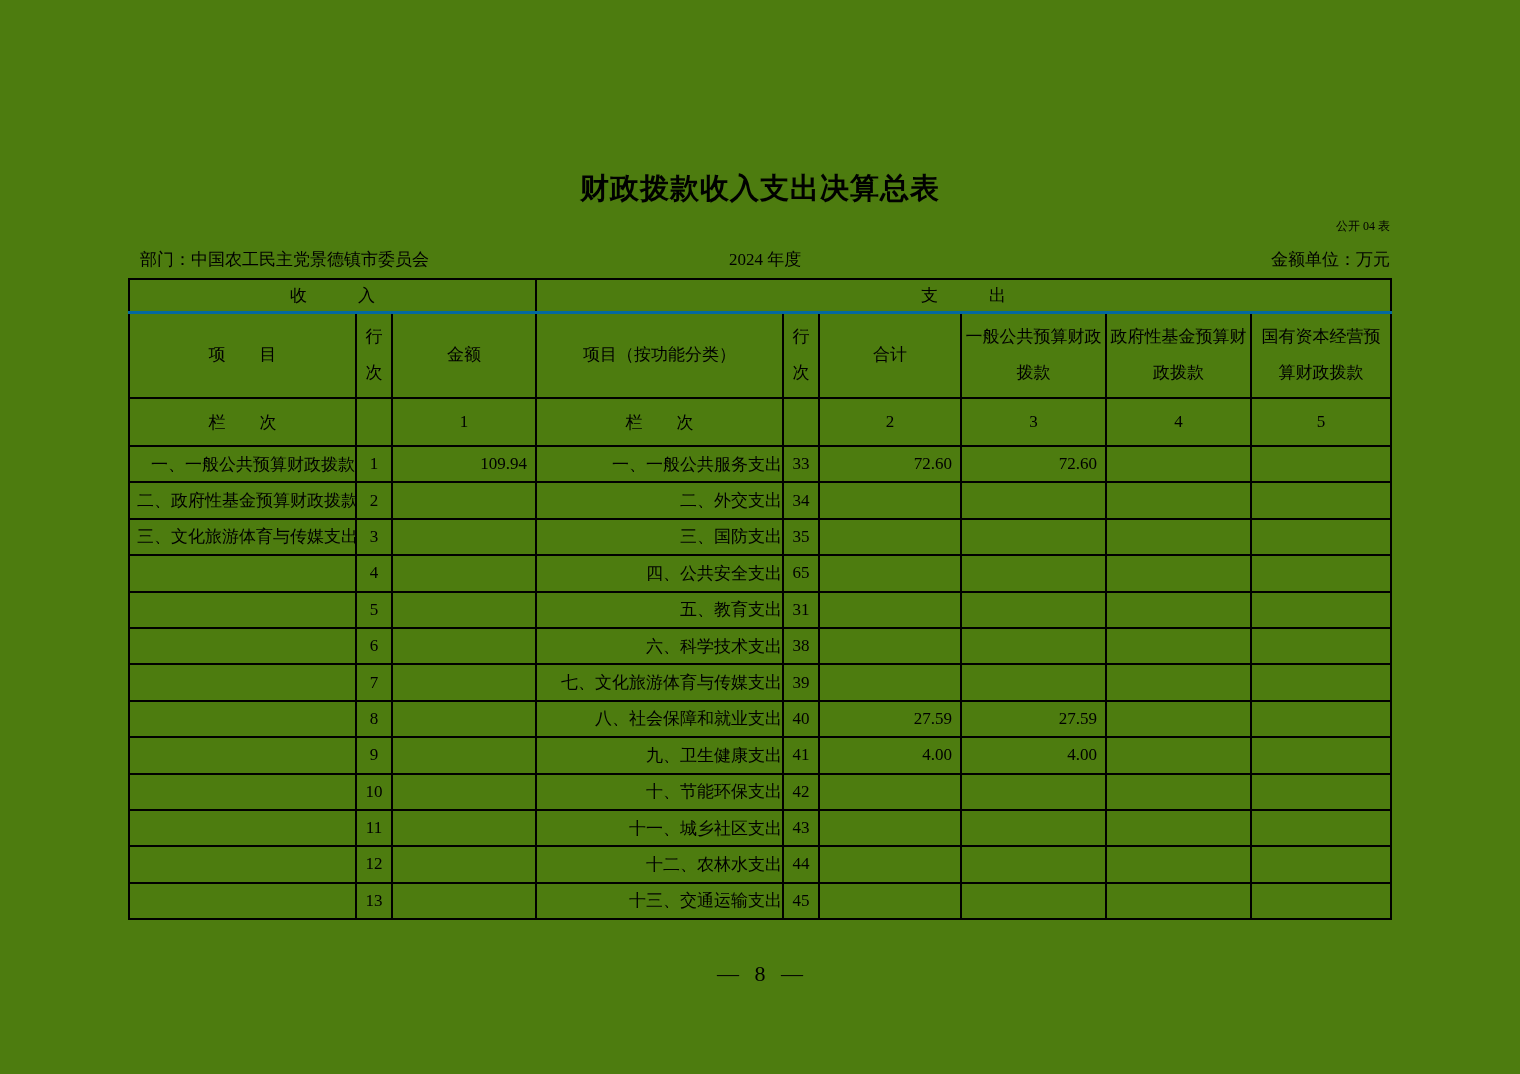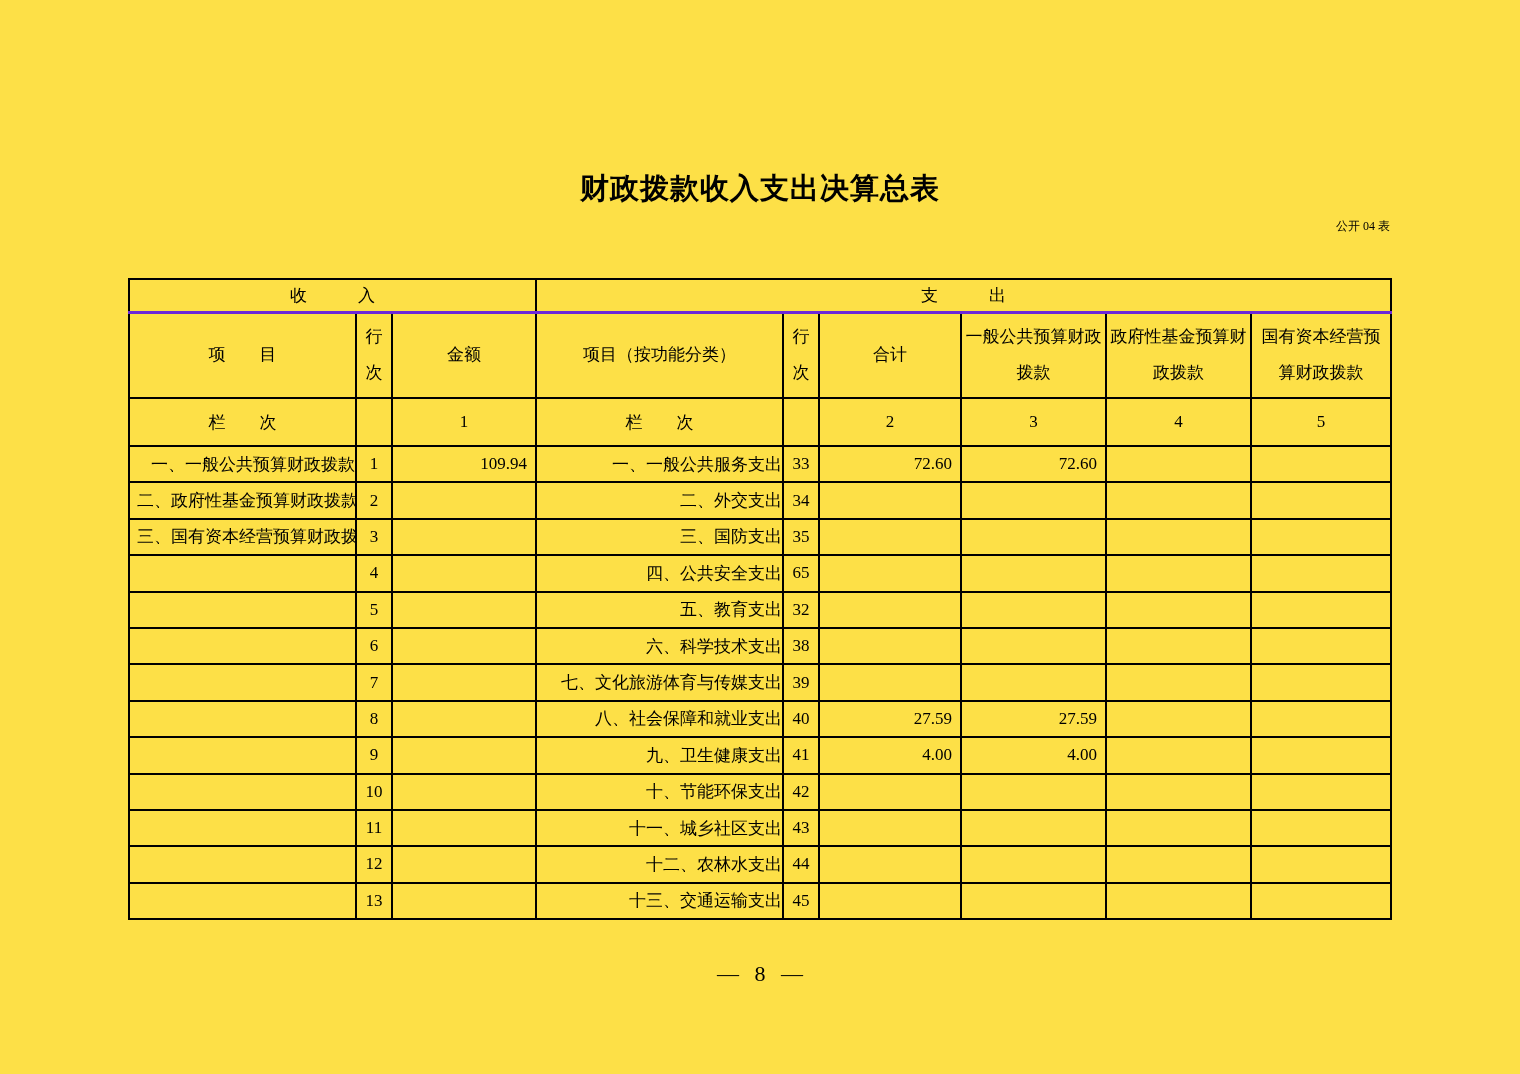--- a/index.html
+++ b/index.html
@@ -1,57 +1,62 @@
 <!DOCTYPE html>
 <html><head>
 <meta charset="utf-8">
 <style>
   * { margin:0; padding:0; box-sizing:border-box; }
   html,body { width:1520px; height:1074px; background:#ffffff;
               font-family:"Liberation Serif","DejaVu Serif",serif; color:#000; }
-  .sheet { position:relative; width:1520px; height:1074px; background:#fde047; overflow:hidden; }
+  .sheet { position:relative; width:1520px; height:1074px; background:#4d7c0f; overflow:hidden; }
 
   .title { position:absolute; top:169px; left:0; width:100%; text-align:center;
            font-family:"Liberation Sans","DejaVu Sans",sans-serif;
            font-weight:bold; font-size:29px; line-height:38px; letter-spacing:1px; }
 
   .form-code { position:absolute; top:218px; left:128px; width:1262px;
                text-align:right; font-size:12px; }
 
   .meta-row { position:absolute; top:248px; left:128px; width:1262px;
               display:flex; align-items:baseline; font-size:17px; }
   .meta-row .dept { flex:1 1 0; text-align:left; padding-left:12px; }
   .meta-row .year { flex:0 0 auto; text-align:center; }
   .meta-row .unit { flex:1 1 0; text-align:right; }
 
   table.fin { position:absolute; top:278px; left:128px; border-collapse:collapse;
               table-layout:fixed; width:1262px; }
   table.fin td { border:2px solid #000; font-size:17px; vertical-align:middle;
                  overflow:hidden; white-space:nowrap; height:36.4px; }
 
-  tr.sec td  { height:33px; text-align:center; border-bottom:3px solid #6d28d9; }
+  tr.sec td  { height:33px; text-align:center; border-bottom:3px solid #0369a1; }
   tr.hdr td  { height:86px; text-align:center; white-space:pre-line; line-height:2.15; }
   tr.lane td { height:48px; text-align:center; }
 
   td.al { text-align:right;  padding-left:7px;  }
   td.ac { text-align:center; }
   td.ar { text-align:right; padding-right:8px; }
 
   .pageno { position:absolute; top:961px; left:0; width:100%; text-align:center;
             font-size:22px; word-spacing:10px; }
 </style>
 </head>
 <body>
 
 <div class="sheet">
 
   <div class="title">财政拨款收入支出决算总表</div>
 
   <div class="form-code">公开 04 表</div>
 
+  <div class="meta-row">
+    <span class="dept">部门：中国农工民主党景德镇市委员会</span>
+    <span class="year">2024 年度</span>
+    <span class="unit">金额单位：万元</span>
+  </div>
 
   <table class="fin">
     <colgroup>
       <col style="width:227px">
         <col style="width:36px">
         <col style="width:144px">
       <col style="width:247px">
         <col style="width:36px">
         <col style="width:142px">
       <col style="width:145px">
@@ -108,21 +113,21 @@
           <td class="ac">2</td>
           <td class="ar"></td>
           <td class="al">二、外交支出</td>
           <td class="ac">34</td>
           <td class="ar"></td>
           <td class="ar"></td>
           <td class="ar"></td>
           <td class="ar"></td>
         </tr>
         <tr>
-          <td class="al">三、国有资本经营预算财政拨</td>
+          <td class="al">三、文化旅游体育与传媒支出</td>
           <td class="ac">3</td>
           <td class="ar"></td>
           <td class="al">三、国防支出</td>
           <td class="ac">35</td>
           <td class="ar"></td>
           <td class="ar"></td>
           <td class="ar"></td>
           <td class="ar"></td>
         </tr>
         <tr>
@@ -134,21 +139,21 @@
           <td class="ar"></td>
           <td class="ar"></td>
           <td class="ar"></td>
           <td class="ar"></td>
         </tr>
         <tr>
           <td class="al"></td>
           <td class="ac">5</td>
           <td class="ar"></td>
           <td class="al">五、教育支出</td>
-          <td class="ac">32</td>
+          <td class="ac">31</td>
           <td class="ar"></td>
           <td class="ar"></td>
           <td class="ar"></td>
           <td class="ar"></td>
         </tr>
         <tr>
           <td class="al"></td>
           <td class="ac">6</td>
           <td class="ar"></td>
           <td class="al">六、科学技术支出</td>

